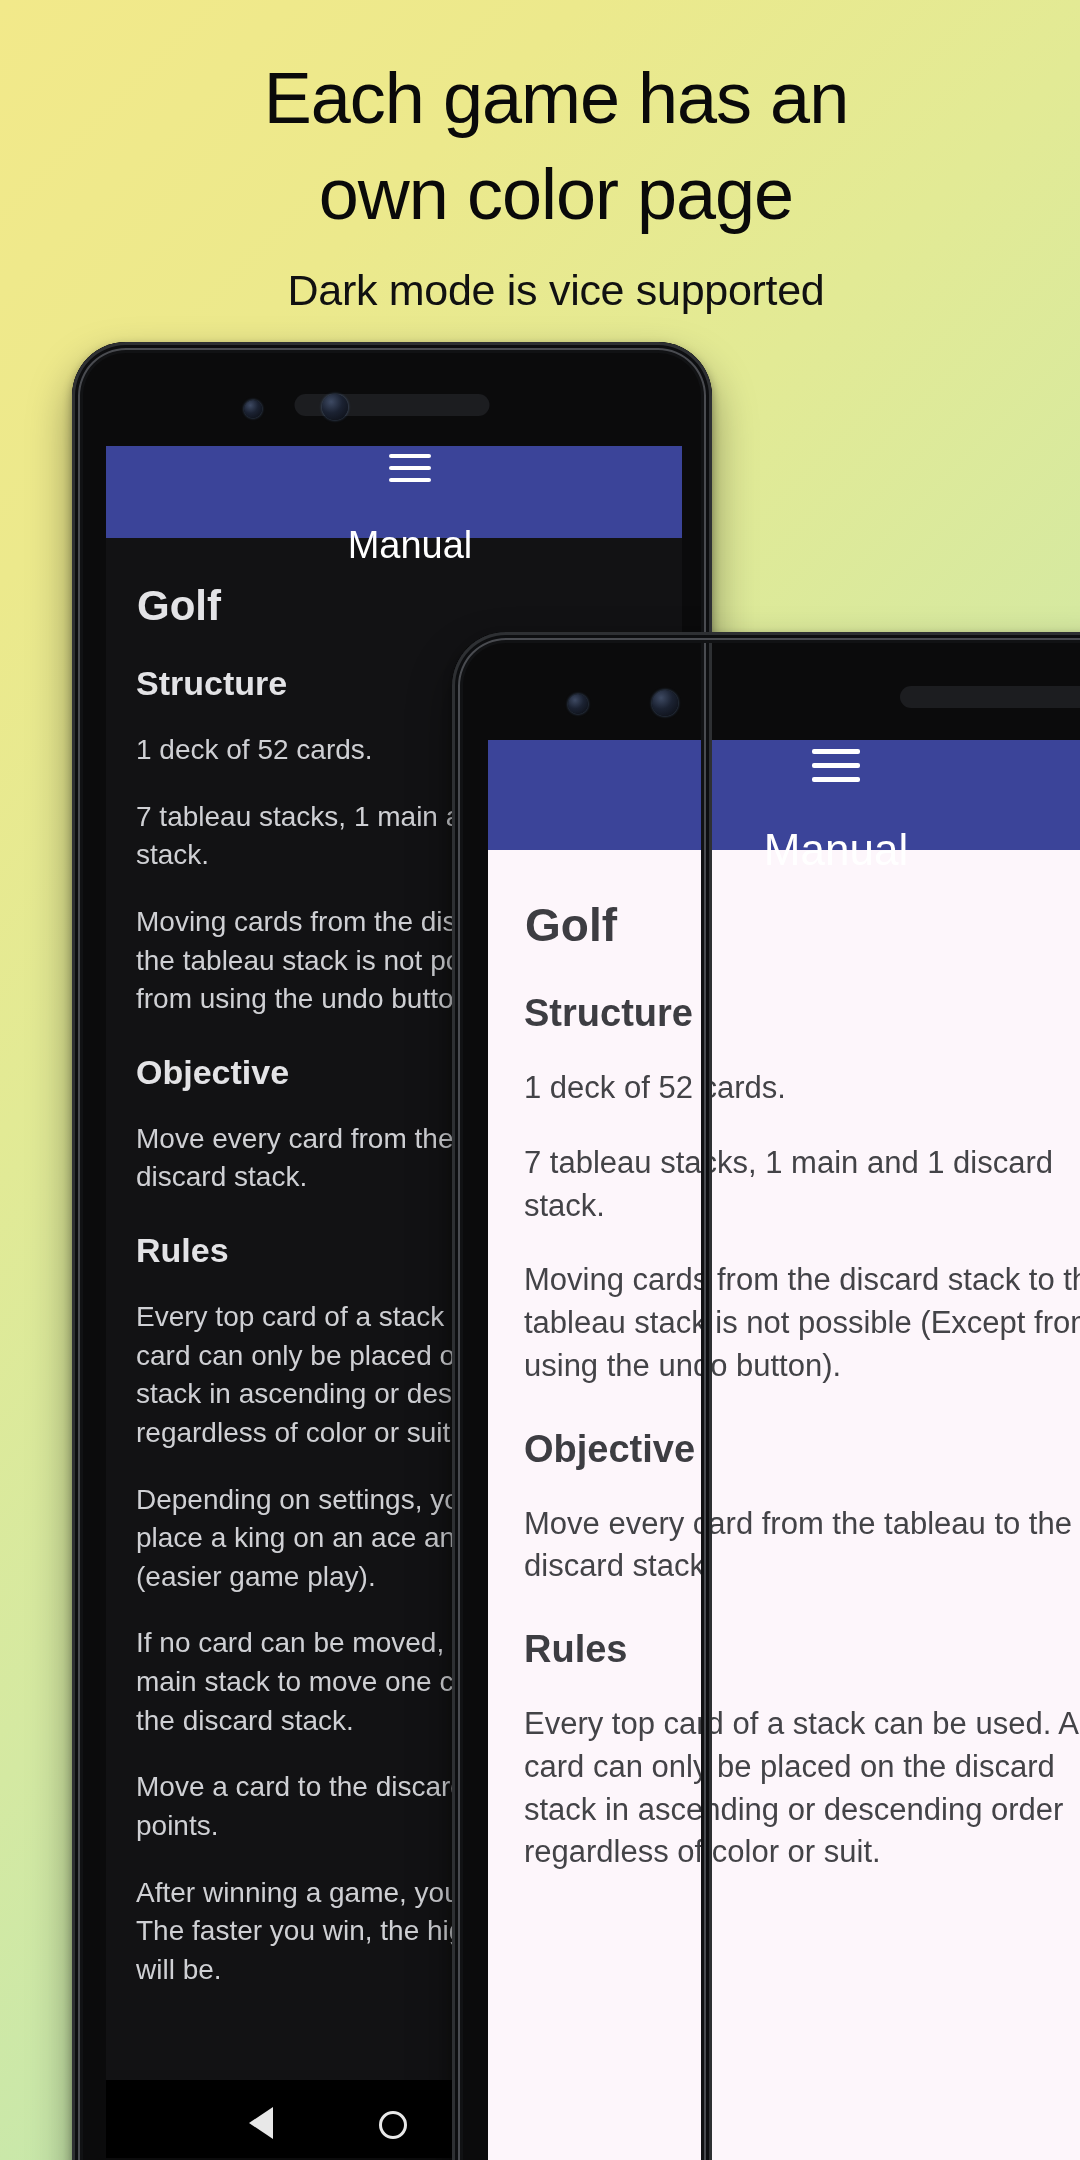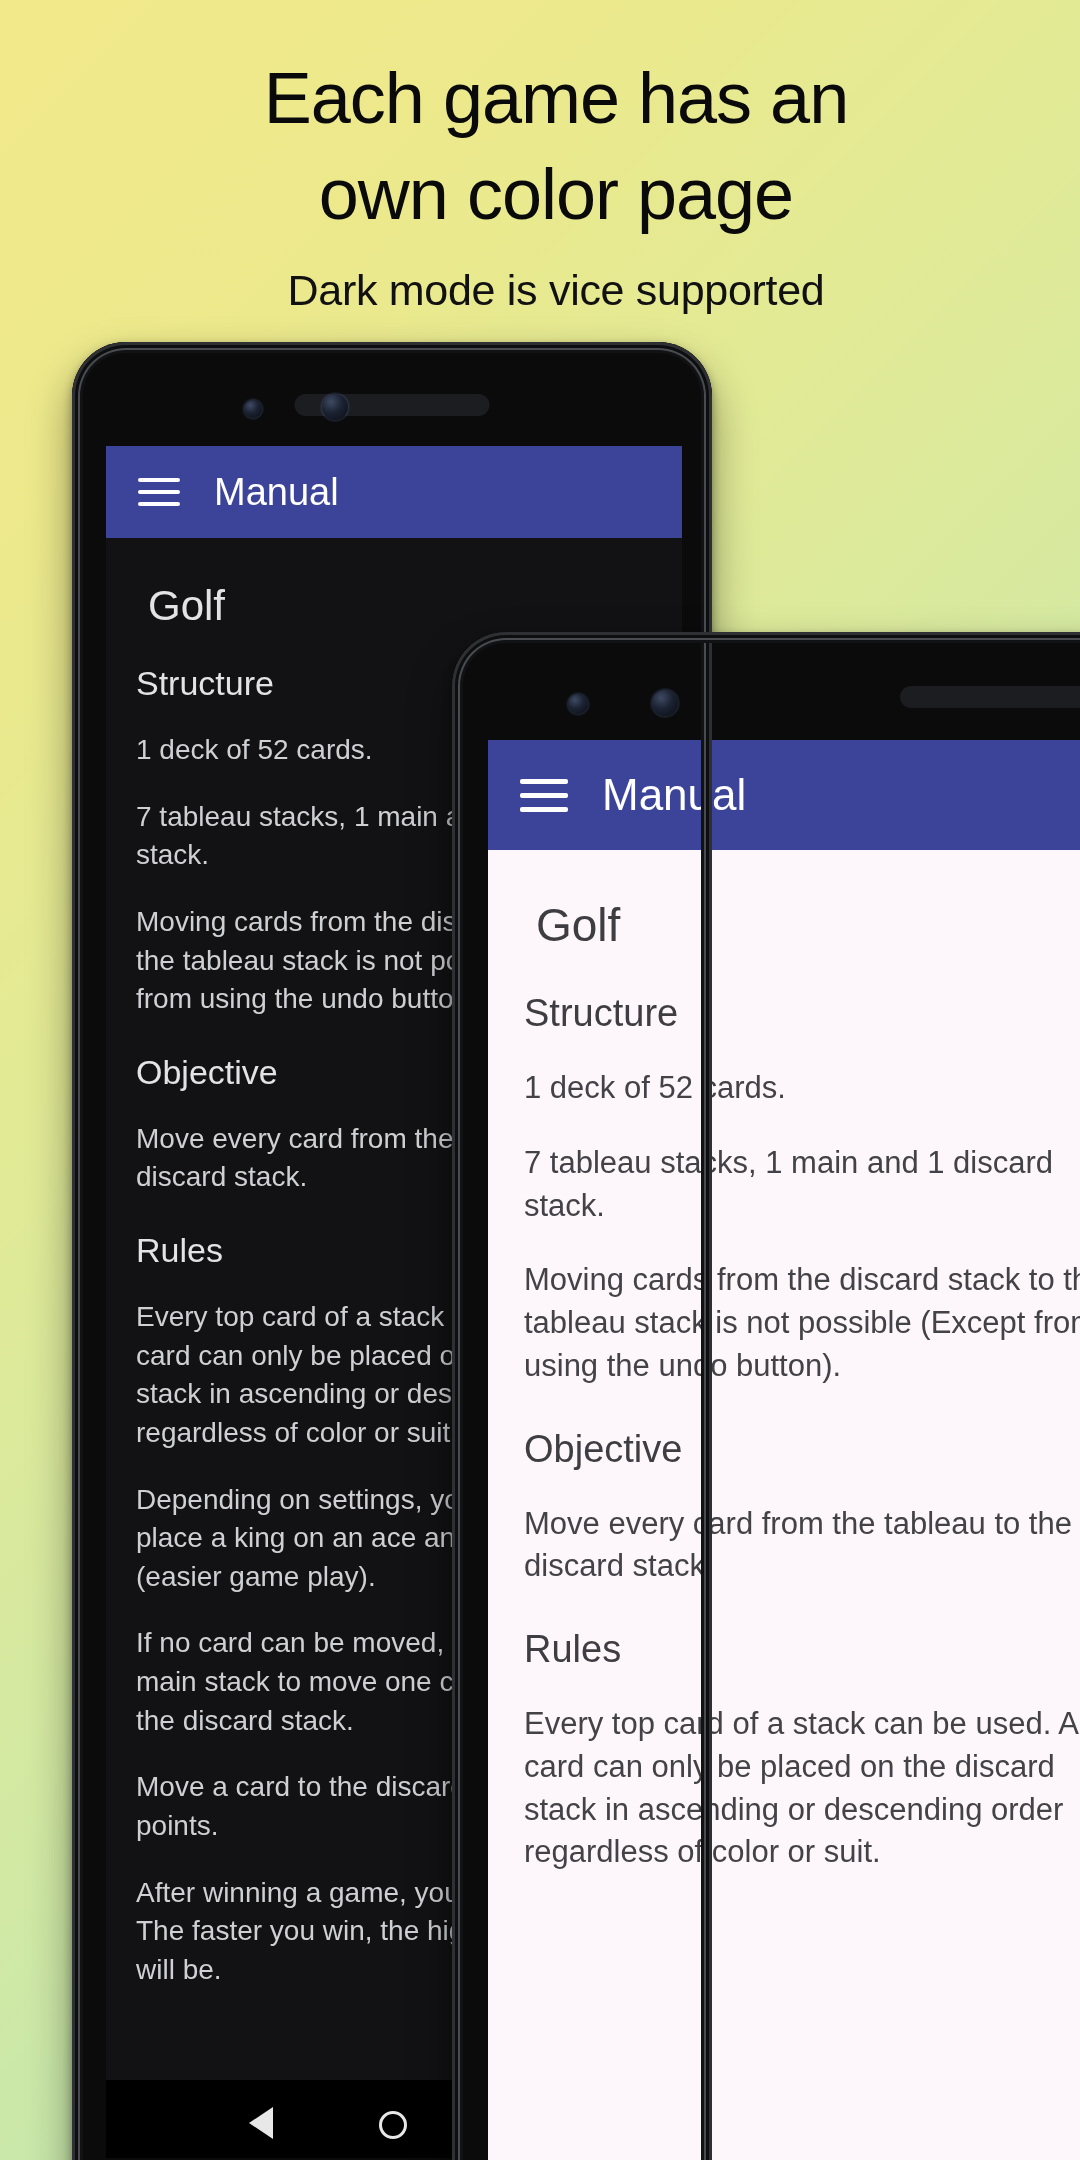--- a/index.html
+++ b/index.html
@@ -78,29 +78,29 @@
     width:9px; height:4px; background:#fff; border-radius:2px 2px 0 0;
   }
   .batt .bolt{
     position:absolute; left:50%; top:50%; transform:translate(-50%,-50%);
     font-size:22px; line-height:1; color:#3b4499; font-weight:700;
   }
   .clock{ font-size:31px; font-weight:400; letter-spacing:0.5px; }
 
   .appbar{
     display:flex; align-items:center; gap:34px;
-    height:92px; padding-left:32px; color:#fff;
+    height:92px; padding-left:32px; color:#fff;flex-direction:column;
   }
   .burger{ width:42px; }
   .burger span{ display:block; height:4px; background:#fff; border-radius:2px; margin:8px 0; }
   .appbar .title{ font-size:38px; font-weight:400; }
 
   .content{ padding:26px 30px 0 30px; }
-  .content h1{ font-size:42px; font-weight:400; margin:18px 12px 0; }
-  .content h2{ font-size:34px; font-weight:400; margin:34px 0 0; }
+  .content h1{ font-size:42px; font-weight:700; margin:18px 1px 0; }
+  .content h2{ font-size:34px; font-weight:700; margin:34px 0 0; }
   .content p{ font-size:28px; line-height:1.38; margin:28px 0 0; white-space:pre-line; }
 
   
   #phone-dark{ left:72px; top:342px; width:640px; height:1880px; }
   #phone-dark .notch-bar{ top:52px; width:195px; height:22px; }
   #phone-dark .cam.c1{ left:172px; top:58px; width:18px; height:18px; }
   #phone-dark .cam.c2{ left:250px; top:52px; width:26px; height:26px; }
   #phone-dark .screen{
     left:34px; top:104px; right:30px; bottom:64px;
     background:#121214;

